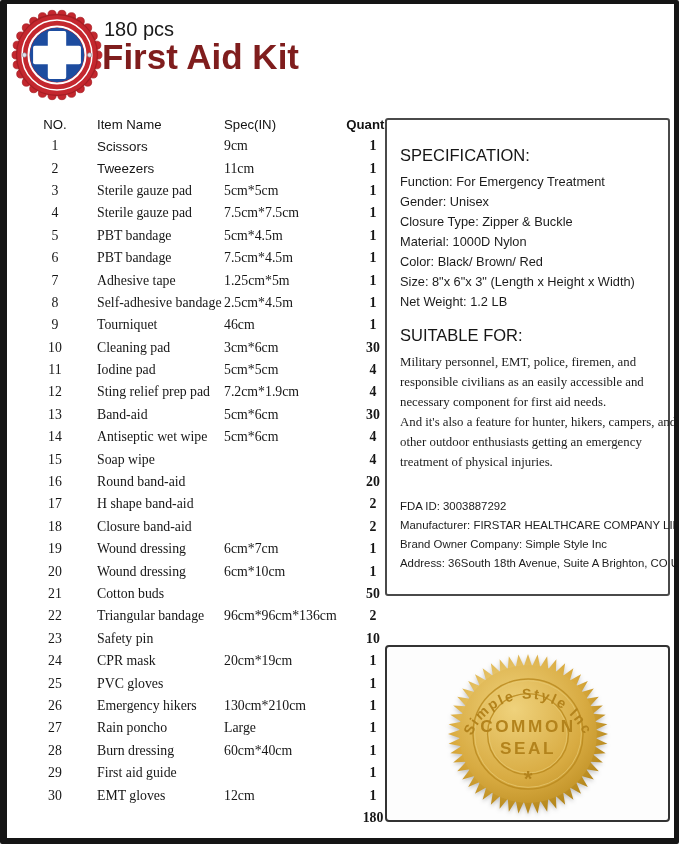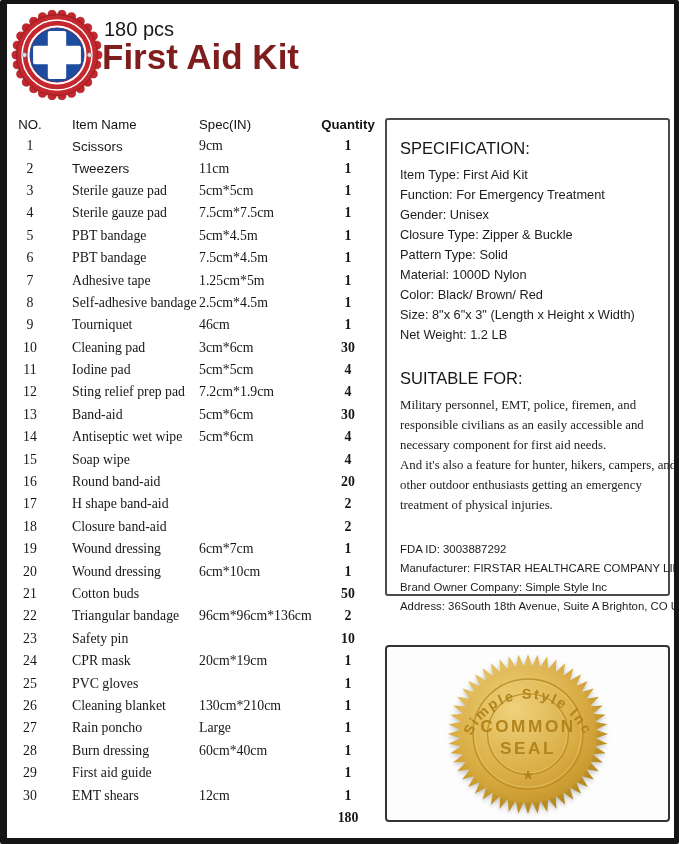--- a/index.html
+++ b/index.html
@@ -7,39 +7,39 @@
     position:relative;width:679px;height:844px;box-sizing:border-box;
     border:solid #151515;border-width:4px 5px 6px 7px;border-radius:2px;
     background:#fff;overflow:hidden;
     font-family:"Liberation Sans",sans-serif;color:#1a1a1a;
   }
   
   .logo{position:absolute;left:4px;top:5px;width:92px;height:92px;}
   .pcs{position:absolute;left:97px;top:14px;font-size:20px;color:#191919;}
   .kit-title{position:absolute;left:95px;top:33px;font-size:35px;font-weight:700;letter-spacing:0px;color:#7f1d1d;}
   
-  .tbl{position:absolute;left:1px;top:110px;width:369px;
+  .tbl{position:absolute;left:26px;top:110px;width:369px;
        font-family:"Liberation Serif",serif;font-size:13.8px;color:#161616;}
   .tr{display:flex;height:22.4px;align-items:center;}
   .tr.thead{font-family:"Liberation Sans",sans-serif;font-size:13.2px;height:21px;color:#131313;}
   .c{display:block;}
   .c.no{width:44px;text-align:center;}
   .c.name{width:125px;margin-left:20px;}
   .c.spec{width:120px;margin-left:2px;}
   .c.qty{width:58px;text-align:center;font-weight:bold;}
   .tr.sans-name .name{font-family:"Liberation Sans",sans-serif;font-size:13.4px;}
   
   .specbox{
     position:absolute;left:378px;top:114px;width:285px;height:478px;box-sizing:border-box;
     border:2px solid #4a4a4a;border-radius:3px;background:#fff;
-    padding:17px 6px 0 13px;color:#1c1c1c;
+    padding:24px 6px 0 13px;color:#1c1c1c;
   }
   .sec-title{font-size:16.5px;margin:2px 0 7px;color:#161616;}
   .spec-line{font-size:12.8px;line-height:20px;white-space:nowrap;}
-  .suit-title{margin-top:24px;}
+  .suit-title{margin-top:14px;}
   .suit-line{font-size:12.8px;line-height:20px;white-space:nowrap;font-family:Liberation Serif, serif;}
   .legal{margin-top:25px;}
   .legal-line{font-size:11.4px;line-height:19px;white-space:nowrap;}
   
   .sealbox{
     position:absolute;left:378px;top:641px;width:285px;height:177px;box-sizing:border-box;
     border:2px solid #333;border-radius:4px;background:#fdfdfd;
     display:flex;align-items:center;justify-content:center;
   }
   .sealbox svg{filter:drop-shadow(0 2px 2px rgba(0,0,0,.25));}
@@ -248,21 +248,21 @@
       <span class="c qty">1</span>
     </div>
         <div class="tr">
       <span class="c no">25</span>
       <span class="c name">PVC gloves</span>
       <span class="c spec"></span>
       <span class="c qty">1</span>
     </div>
         <div class="tr">
       <span class="c no">26</span>
-      <span class="c name">Cleaning blanket</span>
+      <span class="c name">Emergency hikers</span>
       <span class="c spec">130cm*210cm</span>
       <span class="c qty">1</span>
     </div>
         <div class="tr">
       <span class="c no">27</span>
       <span class="c name">Rain poncho</span>
       <span class="c spec">Large</span>
       <span class="c qty">1</span>
     </div>
         <div class="tr">
@@ -272,41 +272,39 @@
       <span class="c qty">1</span>
     </div>
         <div class="tr">
       <span class="c no">29</span>
       <span class="c name">First aid guide</span>
       <span class="c spec"></span>
       <span class="c qty">1</span>
     </div>
         <div class="tr">
       <span class="c no">30</span>
-      <span class="c name">EMT shears</span>
+      <span class="c name">EMT gloves</span>
       <span class="c spec">12cm</span>
       <span class="c qty">1</span>
     </div>
       </div>
     <div class="tr total">
       <span class="c no"></span>
       <span class="c name"></span>
       <span class="c spec"></span>
       <span class="c qty">180</span>
     </div>
   </div>
 
   <div class="specbox">
     <div class="sec-title">SPECIFICATION:</div>
     <div id="spec-lines">
-        <div class="spec-line">Item Type: First Aid Kit</div>
         <div class="spec-line">Function: For Emergency Treatment</div>
         <div class="spec-line">Gender: Unisex</div>
         <div class="spec-line">Closure Type: Zipper &amp; Buckle</div>
-        <div class="spec-line">Pattern Type: Solid</div>
         <div class="spec-line">Material: 1000D Nylon</div>
         <div class="spec-line">Color: Black/ Brown/ Red</div>
         <div class="spec-line">Size: 8"x 6"x 3" (Length x Height x Width)</div>
         <div class="spec-line">Net Weight: 1.2 LB</div>
       </div>
     <div class="sec-title suit-title">SUITABLE FOR:</div>
     <div id="suit-lines">
         <div class="suit-line">Military personnel, EMT, police, firemen, and</div>
         <div class="suit-line">responsible civilians as an easily accessible and</div>
         <div class="suit-line">necessary component for first aid needs.</div>

